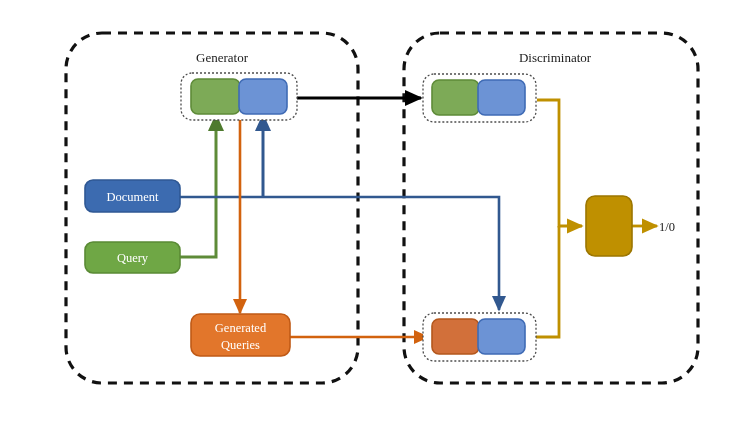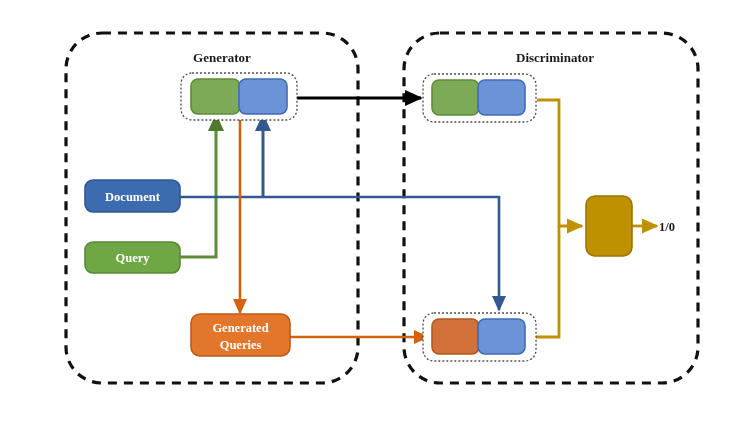--- a/index.html
+++ b/index.html
@@ -7,21 +7,20 @@
     padding: 0;
     background: #ffffff;
   }
   #canvas {
     position: relative;
     width: 747px;
     height: 400px;
     background: #ffffff;
     font-family: "Liberation Serif", "DejaVu Serif", serif;
     overflow: hidden;
-    font-weight: bold;
   }
   svg#diagram {
     position: absolute;
     left: 0;
     top: 0;
     width: 747px;
     height: 421px;
   }
   .panel-label {
     font-size: 13px;

